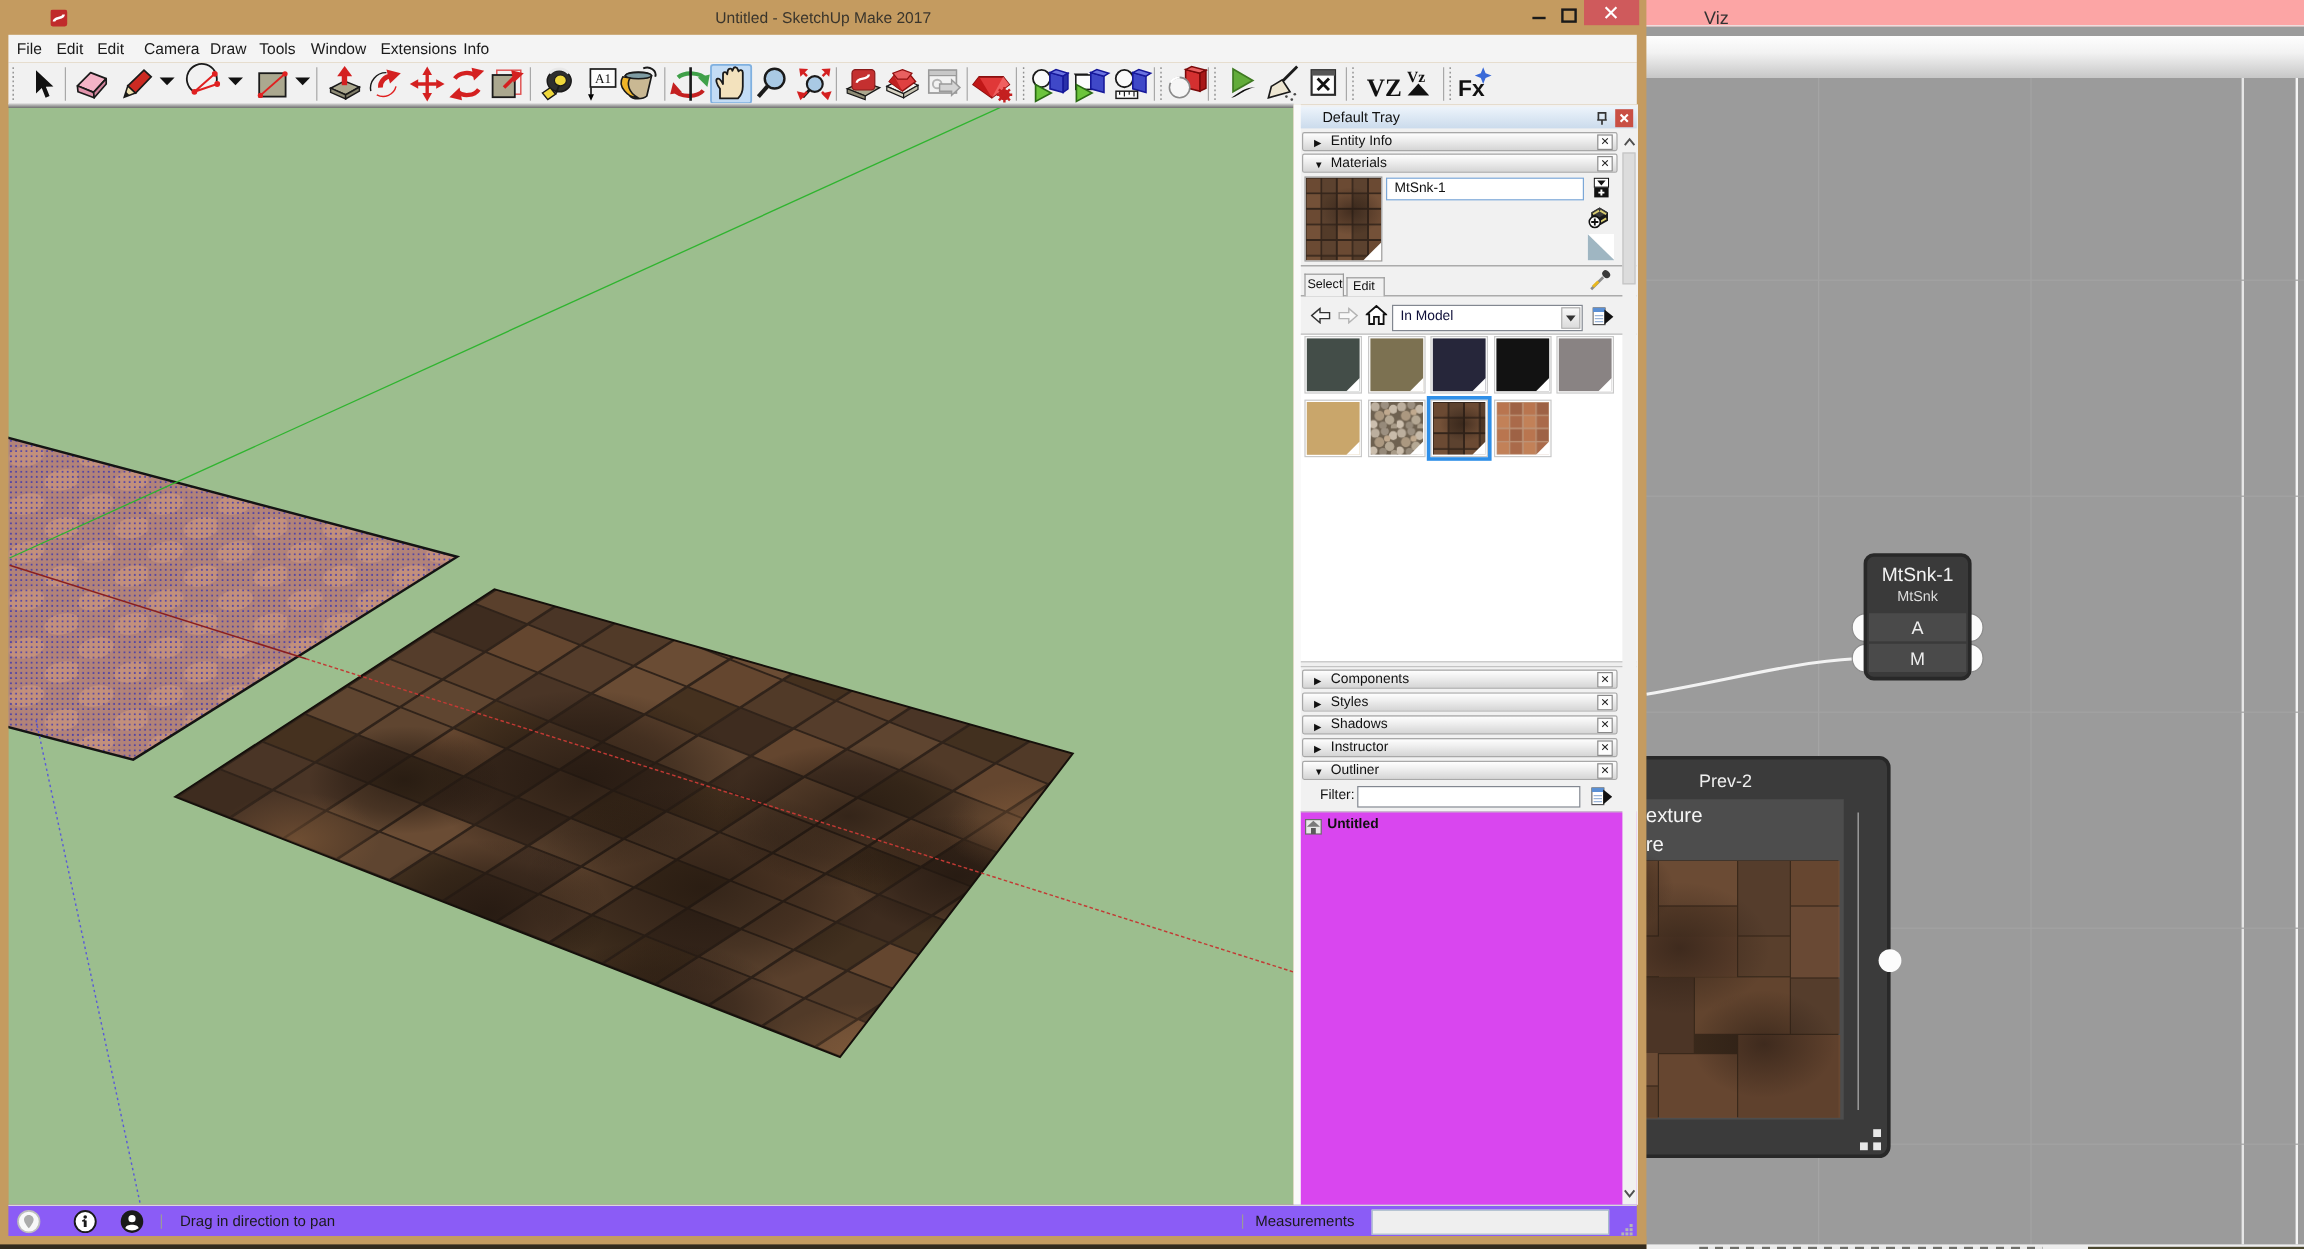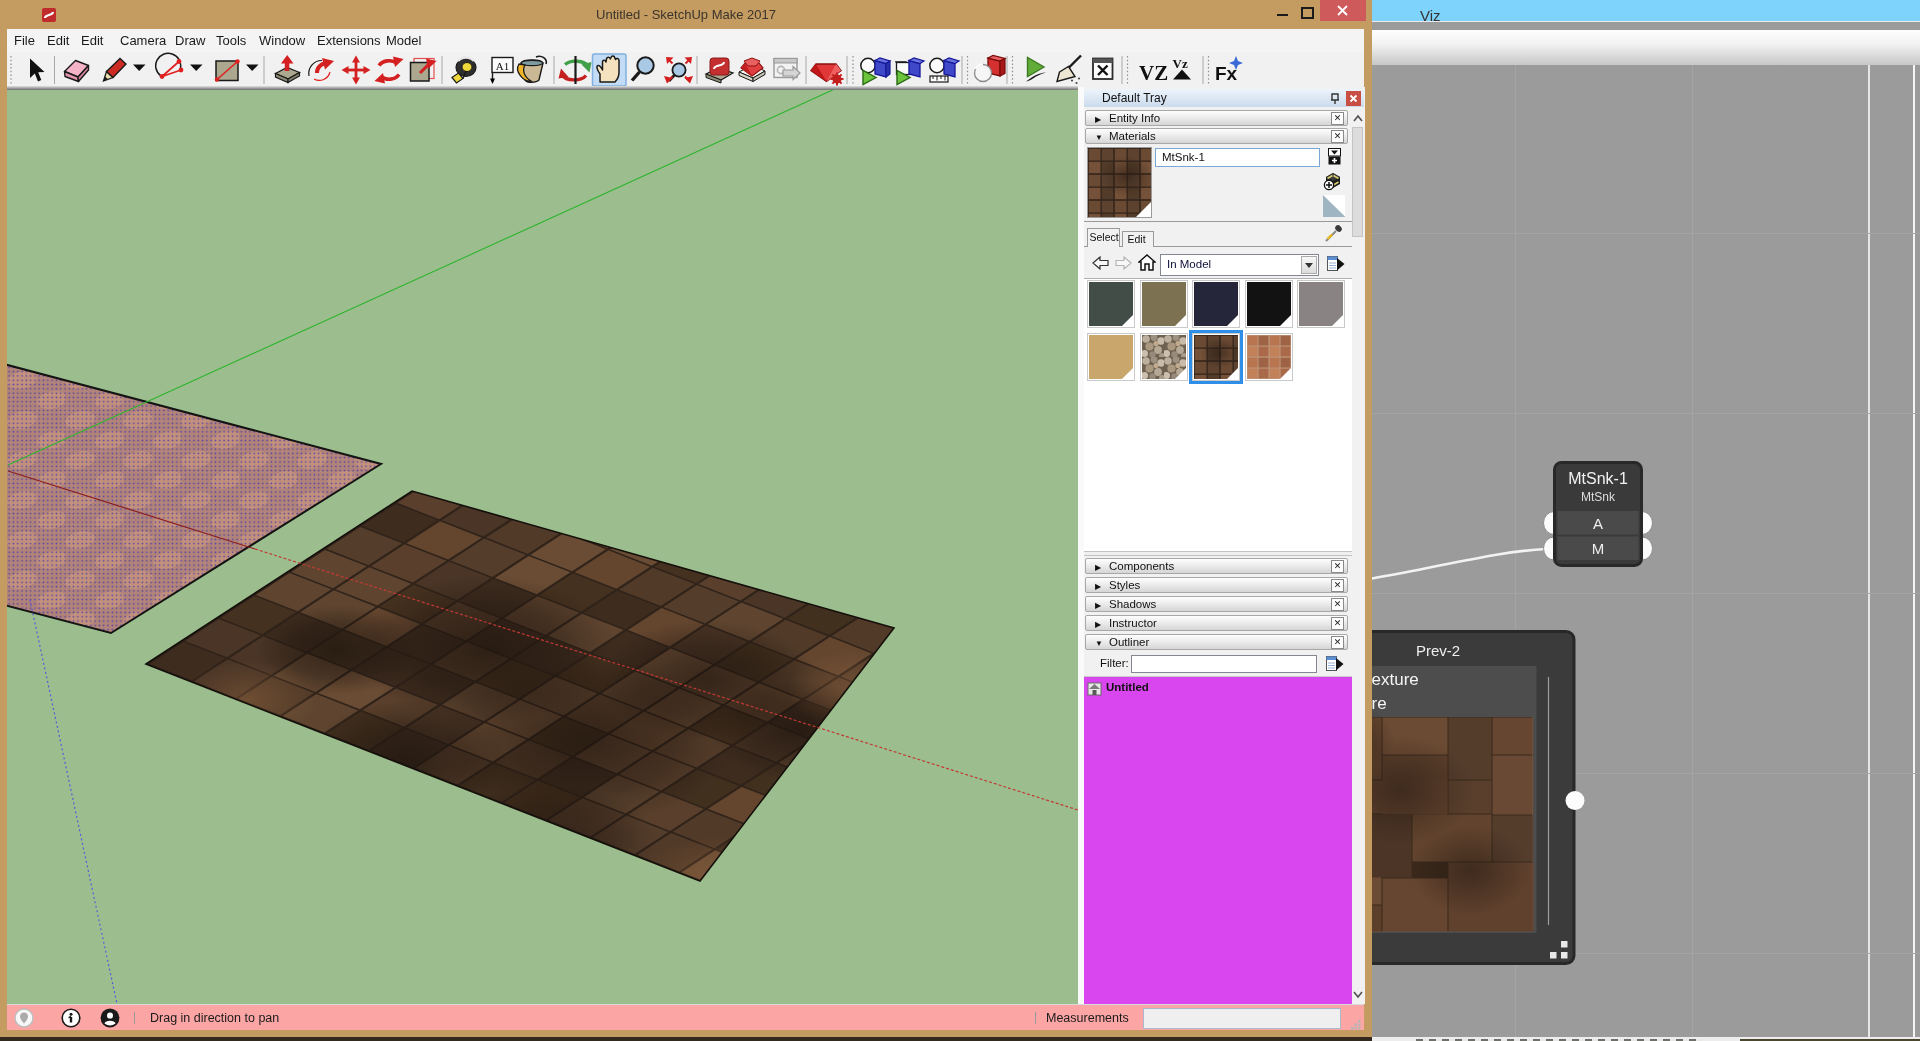--- a/index.html
+++ b/index.html
@@ -1,39 +1,39 @@
 <!DOCTYPE html>
 <html><head>
 <meta charset="utf-8">
 <style>
   * { margin:0; padding:0; box-sizing:border-box; }
   html,body { width:1920px; height:1041px; overflow:hidden; font-family:"Liberation Sans",sans-serif; background:#322a1e; }
   .abs { position:absolute; }
   
   #viz { position:absolute; left:1364px; top:0; width:556px; height:1041px; background:#9B9B9B; }
-  #viz .title { position:absolute; left:0; top:0; width:556px; height:22px; background:#7dd3fc; border-bottom:1px solid #EBEBEB; }
+  #viz .title { position:absolute; left:0; top:0; width:556px; height:22px; background:#fca5a5; border-bottom:1px solid #EBEBEB; }
   #viz .title span { position:absolute; left:56px; top:7px; font-size:15px; color:#333; }
   #viz .tb { position:absolute; left:0; top:30px; width:556px; height:35px; background:linear-gradient(#FEFEFE,#F2F2F2 40%,#C7C7C7); }
   .gv { position:absolute; top:65px; width:1px; height:972px; background:#A4A4A4; }
   .gh { position:absolute; left:0; width:556px; height:1px; background:#A4A4A4; }
   
   #su { position:absolute; left:0; top:0; width:1372px; height:1041px; background:#C49B60; }
   #su .titletext { position:absolute; top:7px; left:0; width:1372px; text-align:center; font-size:13px; color:#3a352c; }
   #menubar { position:absolute; left:7px; top:29px; width:1357px; height:23px; background:#F4F4F4; }
   #menubar span { position:absolute; top:4px; font-size:13px; color:#1a1a1a; }
   #toolbar { position:absolute; left:7px; top:52px; width:1357px; height:35px; background:#F1F1F1; }
   #tbline { position:absolute; left:7px; top:86px; width:1071px; height:4px; background:linear-gradient(#E0E0E0,#9a9a9a 60%,#707070); }
   #viewport { position:absolute; left:7px; top:90px; width:1071px; height:914px; }
   
   #tray { position:absolute; left:1078px; top:87px; width:286.5px; height:917px; background:#F1F1F1; }
   .hdr { position:absolute; left:7px; width:262.5px; height:16.5px; background:linear-gradient(#FEFEFE,#EDEDED 45%,#D5D5D5); border:1px solid #A8A8A8; border-radius:2px; }
   .hdr .arr { position:absolute; left:9px; top:4px; font-size:8px; color:#111; }
   .hdr .lbl { position:absolute; left:23px; top:1.5px; font-size:11.5px; color:#111; }
   .hdr .x { position:absolute; right:2.5px; top:1.5px; width:13px; height:13px; background:#FDFDFD; border:1px solid #8a8a8a; font-size:9px; color:#222; text-align:center; line-height:11px; }
-  #statusbar { position:absolute; left:7px; top:1004px; width:1357px; height:26px; background:#fca5a5; border-top:1px solid #D9D9D9;text-align:center; }
+  #statusbar { position:absolute; left:7px; top:1004px; width:1357px; height:26px; background:#8b5cf6; border-top:1px solid #D9D9D9;text-align:center; }
   .sep13 { position:absolute; top:7px; width:1px; height:12px; background:#9a9a9a; }
   .sw { position:absolute; width:48px; height:48px; background:#fff; border:1px solid #C9C9C9; }
   .sw > div, .sw > svg { position:absolute; left:1px; top:1px; width:44px; height:44px; }
   .sw::after { content:""; position:absolute; right:1px; bottom:1px; width:0; height:0;
                border-left:11px solid transparent; border-bottom:11px solid #fff; }
   .sw.sel { outline:3px solid #2F8FE8; }
 </style>
 </head>
 <body>
 
@@ -181,21 +181,21 @@
 
   <div id="menubar">
     <span style="left:7px">File</span>
       <span style="left:40px">Edit</span>
       <span style="left:74px">Edit</span>
     <span style="left:113px">Camera</span>
       <span style="left:168px">Draw</span>
       <span style="left:209px">Tools</span>
     <span style="left:252px">Window</span>
       <span style="left:310px">Extensions</span>
-      <span style="left:379px">Model</span>
+      <span style="left:379px">Info</span>
   </div>
 
   <div id="toolbar">
   <svg width="1357" height="34" viewBox="7 52 1357 34">
 
     <g stroke="#A8A8A8" stroke-width="1">
       <line x1="54.5" y1="56" x2="54.5" y2="84"></line>
           <line x1="264" y1="56" x2="264" y2="84"></line>
       <line x1="442" y1="56" x2="442" y2="84"></line>
           <line x1="554" y1="56" x2="554" y2="84"></line>

